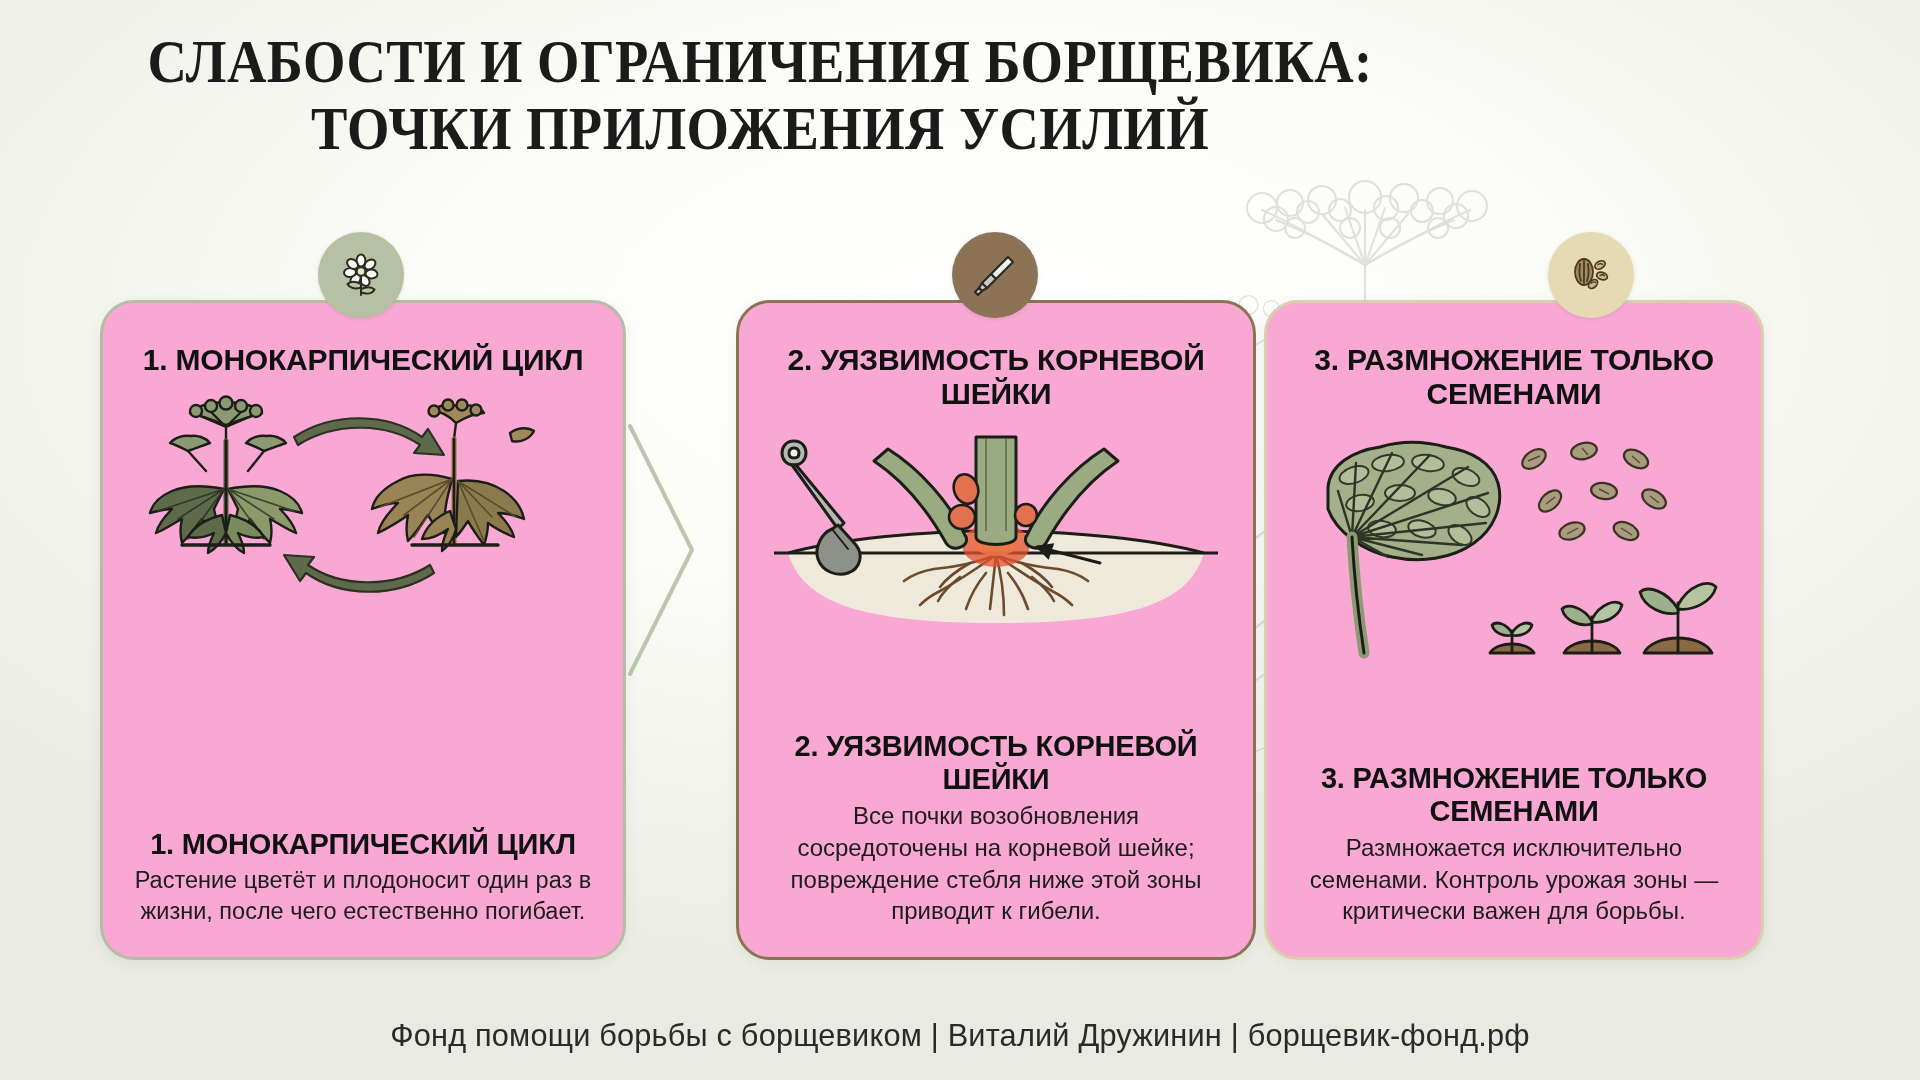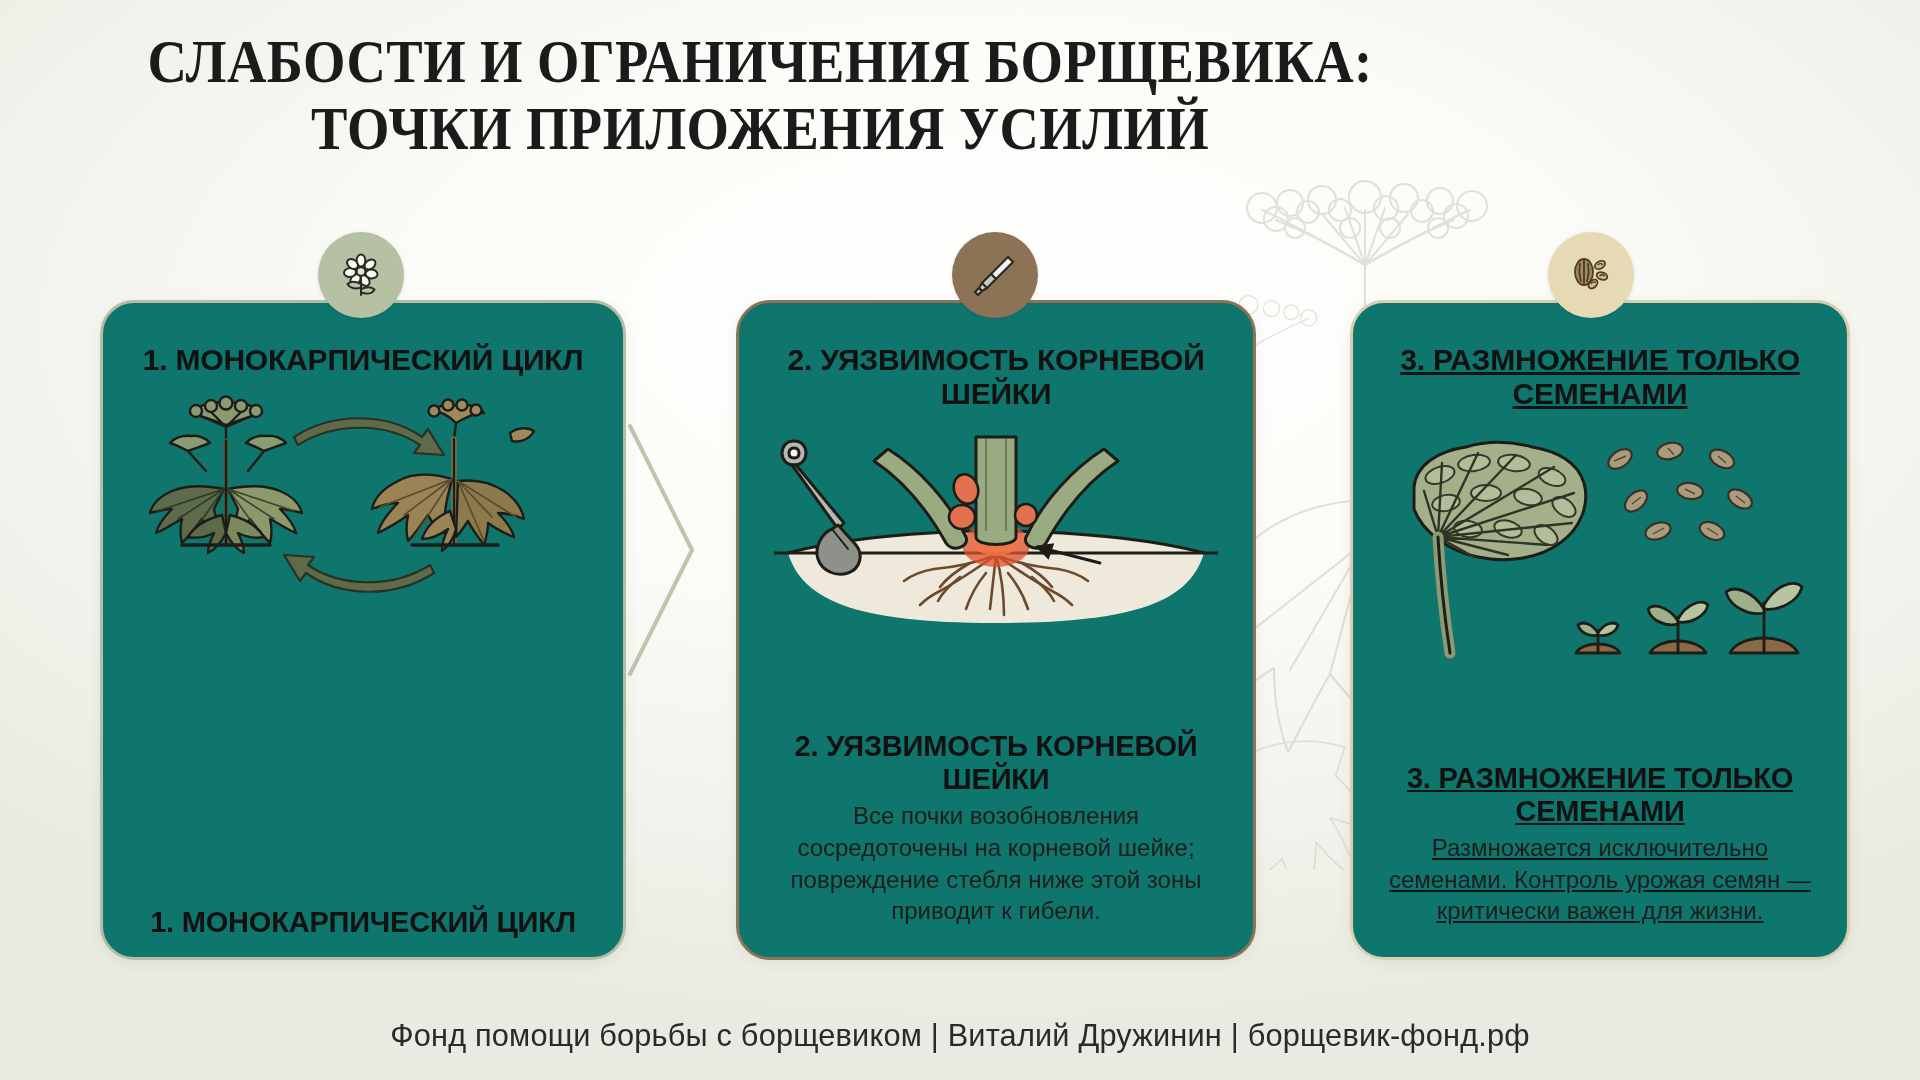--- a/index.html
+++ b/index.html
@@ -39,30 +39,30 @@
 
   
   .cards{
     position:absolute; top:300px; left:0; width:1920px; height:660px;
     z-index:2;
   }
   .card{
     position:absolute;
     top:0;
     height:660px;
-    background:#0f766e;
+    background:#f9a8d4;
     border-radius:34px;
     border:3px solid #b9c0a7;
     box-shadow:0 3px 14px rgba(60,60,40,.07);
     display:flex; flex-direction:column; align-items:center;
     padding:34px 22px 18px;
   }
   #card-1{ left:100px;  width:526px; border-color:#b5bda4; }
   #card-2{ left:736px;  width:520px; border-color:#8b7355; }
-  #card-3{ left:1350px; width:500px; border-color:#d9cfae;text-decoration:underline; }
+  #card-3{ left:1264px; width:500px; border-color:#d9cfae; }
 
   
   .badge{
     position:absolute;
     width:86px; height:86px;
     border-radius:50%;
     display:flex; align-items:center; justify-content:center;
     z-index:5;
     box-shadow:0 1px 4px rgba(0,0,0,.1);
   }
@@ -342,20 +342,21 @@
 
           <g fill="#5e6a4a" stroke="#2b3122" stroke-width="2.2">
             <path d="M282 172 C244 196 192 194 160 172 L166 164 L136 162 L152 188 L158 180
                      C192 204 246 206 286 180 Z"></path>
           </g>
         </g>
       </svg>
     </div>
 
     <div class="card-subhead">1. МОНОКАРПИЧЕСКИЙ ЦИКЛ</div>
+    <div class="card-body">Растение цветёт и плодоносит один раз в жизни, после чего естественно погибает.</div>
   </div>
 
   <div class="card" id="card-2">
     <div class="card-head">2.  УЯЗВИМОСТЬ КОРНЕВОЙ ШЕЙКИ</div>
 
     <div class="illus">
       <svg width="452" height="230" viewBox="0 0 452 230">
 
         <path d="M18 126 C70 112 150 104 226 104 C300 104 382 112 434 126
                  C420 172 372 196 226 196 C82 196 32 172 18 126 Z" fill="#efe9dc"></path>
@@ -491,19 +492,19 @@
             <path d="M-34 80 C-24 60 24 60 34 80 Z" fill="#8a6a46"></path>
             <path d="M0 80 L0 30" fill="none"></path>
             <path d="M0 36 C-11 18 -30 12 -38 19 C-34 34 -15 43 0 40 Z" fill="#9db089"></path>
             <path d="M0 32 C11 12 30 6 38 14 C34 29 15 38 0 36 Z" fill="#b5c4a1"></path>
           </g>
         </g>
       </svg>
     </div>
 
     <div class="card-subhead">3. РАЗМНОЖЕНИЕ ТОЛЬКО СЕМЕНАМИ</div>
-    <div class="card-body">Размножается исключительно семенами. Контроль урожая семян — критически важен для жизни.</div>
+    <div class="card-body">Размножается исключительно семенами. Контроль урожая зоны — критически важен для борьбы.</div>
   </div>
 </div>
 
 <div class="annot" id="annot-2">корневая шейка</div>
 
 <div class="footer">Фонд помощи борьбы с борщевиком | Виталий Дружинин | борщевик-фонд.рф</div>
 
 </body></html>

